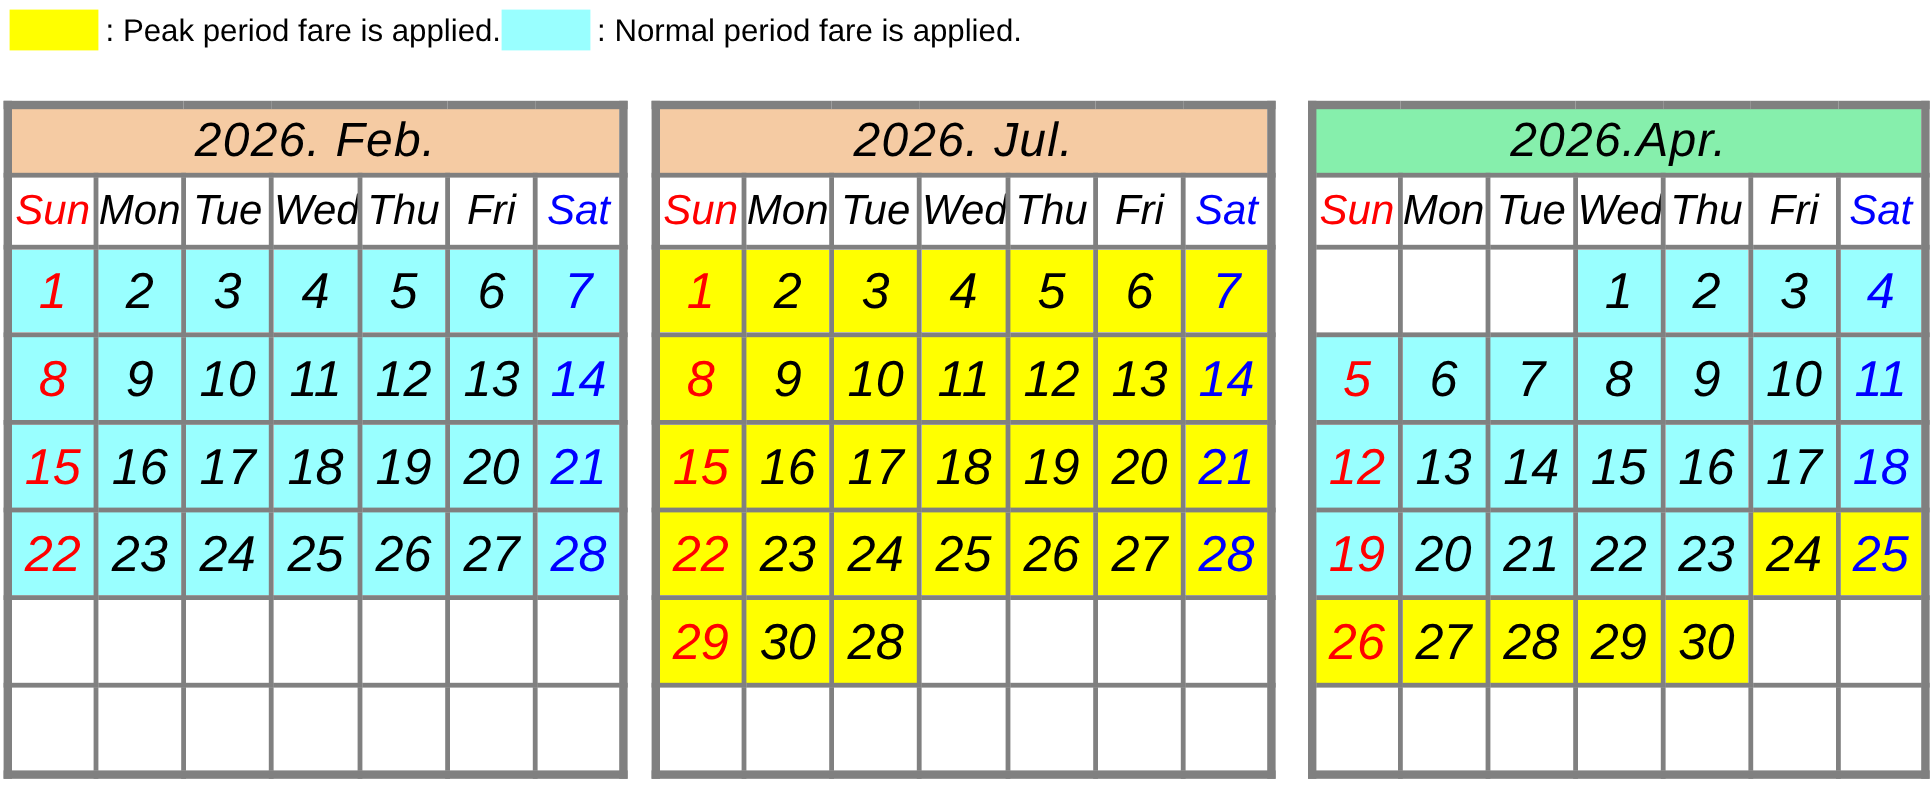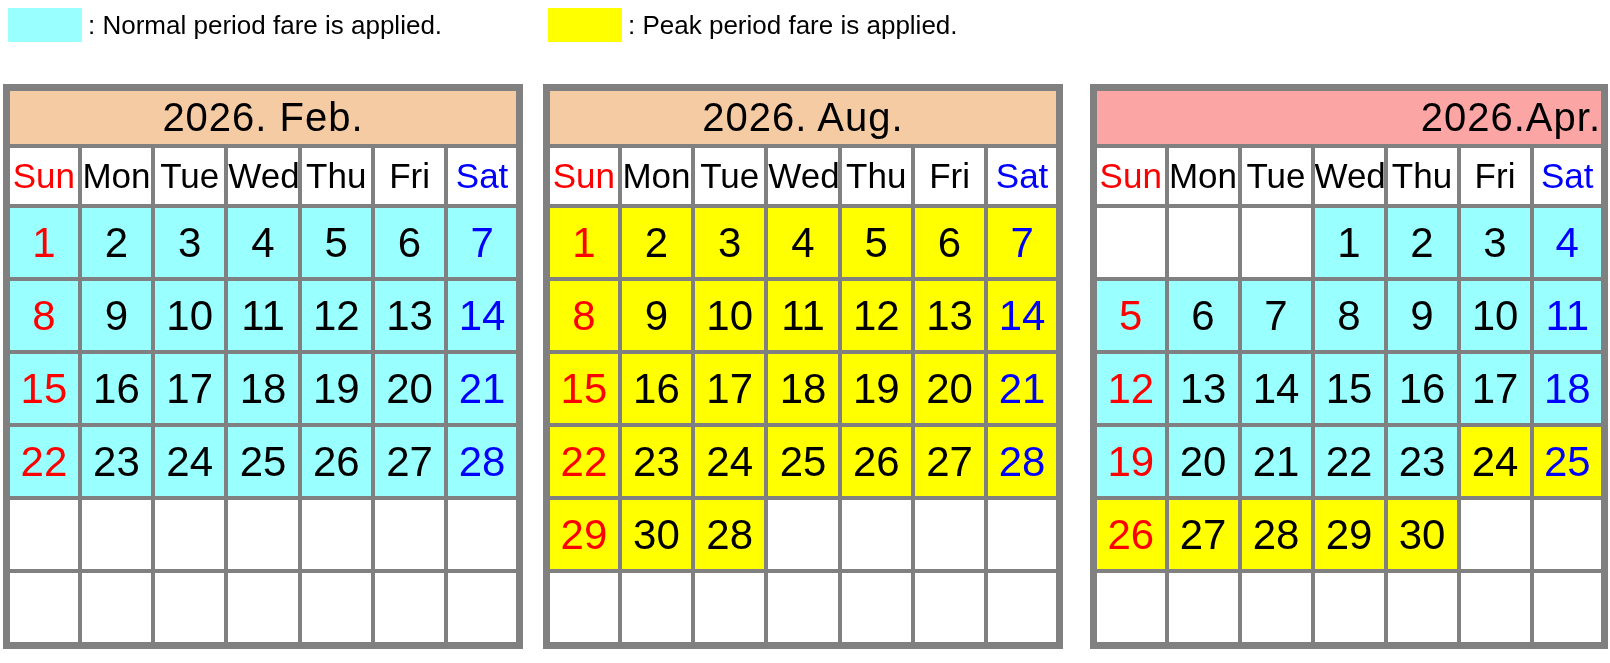--- a/index.html
+++ b/index.html
@@ -46,20 +46,21 @@
     top: 84px;
     left: 3px;
     display: flex;
   }
   table.calendar {
     border-collapse: collapse;
     table-layout: fixed;
     border: 7px solid #808080;
     background: #ffffff;
     flex: 0 0 auto;
+    font-style: italic;
   }
   table.calendar.cal-feb { width: 520px; margin-right: 20px; }
   table.calendar.cal-mar { width: 520px; margin-right: 27px; }
   table.calendar.cal-apr { width: 518px; }
   table.calendar th, table.calendar td {
     border: 4px solid #808080;
     text-align: center;
     vertical-align: middle;
     padding: 0;
     overflow: hidden;
@@ -82,27 +83,27 @@
     font-size: 42px;
     font-weight: normal;
   }
 </style>
 </head>
 <body>
 
 <div class="page">
 
   <div class="legend">
+    <div class="legend-item">
+      <span class="swatch" style="background: rgb(255, 255, 0);"></span>
+      <span class="legend-label">: Peak period fare is applied.</span>
+    </div>
     <div class="legend-item first">
       <span class="swatch" style="background: rgb(153, 255, 255);"></span>
       <span class="legend-label">: Normal period fare is applied.</span>
-    </div>
-    <div class="legend-item">
-      <span class="swatch" style="background: rgb(255, 255, 0);"></span>
-      <span class="legend-label">: Peak period fare is applied.</span>
     </div>
   </div>
 
   <div class="calendars" id="calendars">
       <table class="calendar cal-feb">
         <tbody>
           <tr>
             <th colspan="7" class="cal-title" style="background: rgb(245, 203, 163);">2026. Feb.</th>
           </tr>
           <tr>
@@ -166,21 +167,21 @@
             <td class="date-cell" style="background: rgb(255, 255, 255); color: rgb(0, 0, 0);"></td>
             <td class="date-cell" style="background: rgb(255, 255, 255); color: rgb(0, 0, 0);"></td>
             <td class="date-cell" style="background: rgb(255, 255, 255); color: rgb(0, 0, 0);"></td>
             <td class="date-cell" style="background: rgb(255, 255, 255); color: rgb(0, 0, 255);"></td>
           </tr>
         </tbody>
       </table>
       <table class="calendar cal-mar">
         <tbody>
           <tr>
-            <th colspan="7" class="cal-title" style="background: rgb(245, 203, 163);">2026. Aug.</th>
+            <th colspan="7" class="cal-title" style="background: rgb(245, 203, 163);">2026. Jul.</th>
           </tr>
           <tr>
             <th class="day-name" style="color: rgb(255, 0, 0);">Sun</th>
             <th class="day-name" style="color: rgb(0, 0, 0);">Mon</th>
             <th class="day-name" style="color: rgb(0, 0, 0);">Tue</th>
             <th class="day-name" style="color: rgb(0, 0, 0);">Wed</th>
             <th class="day-name" style="color: rgb(0, 0, 0);">Thu</th>
             <th class="day-name" style="color: rgb(0, 0, 0);">Fri</th>
             <th class="day-name" style="color: rgb(0, 0, 255);">Sat</th>
           </tr>
@@ -236,21 +237,21 @@
             <td class="date-cell" style="background: rgb(255, 255, 255); color: rgb(0, 0, 0);"></td>
             <td class="date-cell" style="background: rgb(255, 255, 255); color: rgb(0, 0, 0);"></td>
             <td class="date-cell" style="background: rgb(255, 255, 255); color: rgb(0, 0, 0);"></td>
             <td class="date-cell" style="background: rgb(255, 255, 255); color: rgb(0, 0, 255);"></td>
           </tr>
         </tbody>
       </table>
       <table class="calendar cal-apr">
         <tbody>
           <tr>
-            <th colspan="7" class="cal-title" style="background: #fca5a5; text-align: right;">2026.Apr.</th>
+            <th colspan="7" class="cal-title" style="background: #86efac;">2026.Apr.</th>
           </tr>
           <tr>
             <th class="day-name" style="color: rgb(255, 0, 0);">Sun</th>
             <th class="day-name" style="color: rgb(0, 0, 0);">Mon</th>
             <th class="day-name" style="color: rgb(0, 0, 0);">Tue</th>
             <th class="day-name" style="color: rgb(0, 0, 0);">Wed</th>
             <th class="day-name" style="color: rgb(0, 0, 0);">Thu</th>
             <th class="day-name" style="color: rgb(0, 0, 0);">Fri</th>
             <th class="day-name" style="color: rgb(0, 0, 255);">Sat</th>
           </tr>

